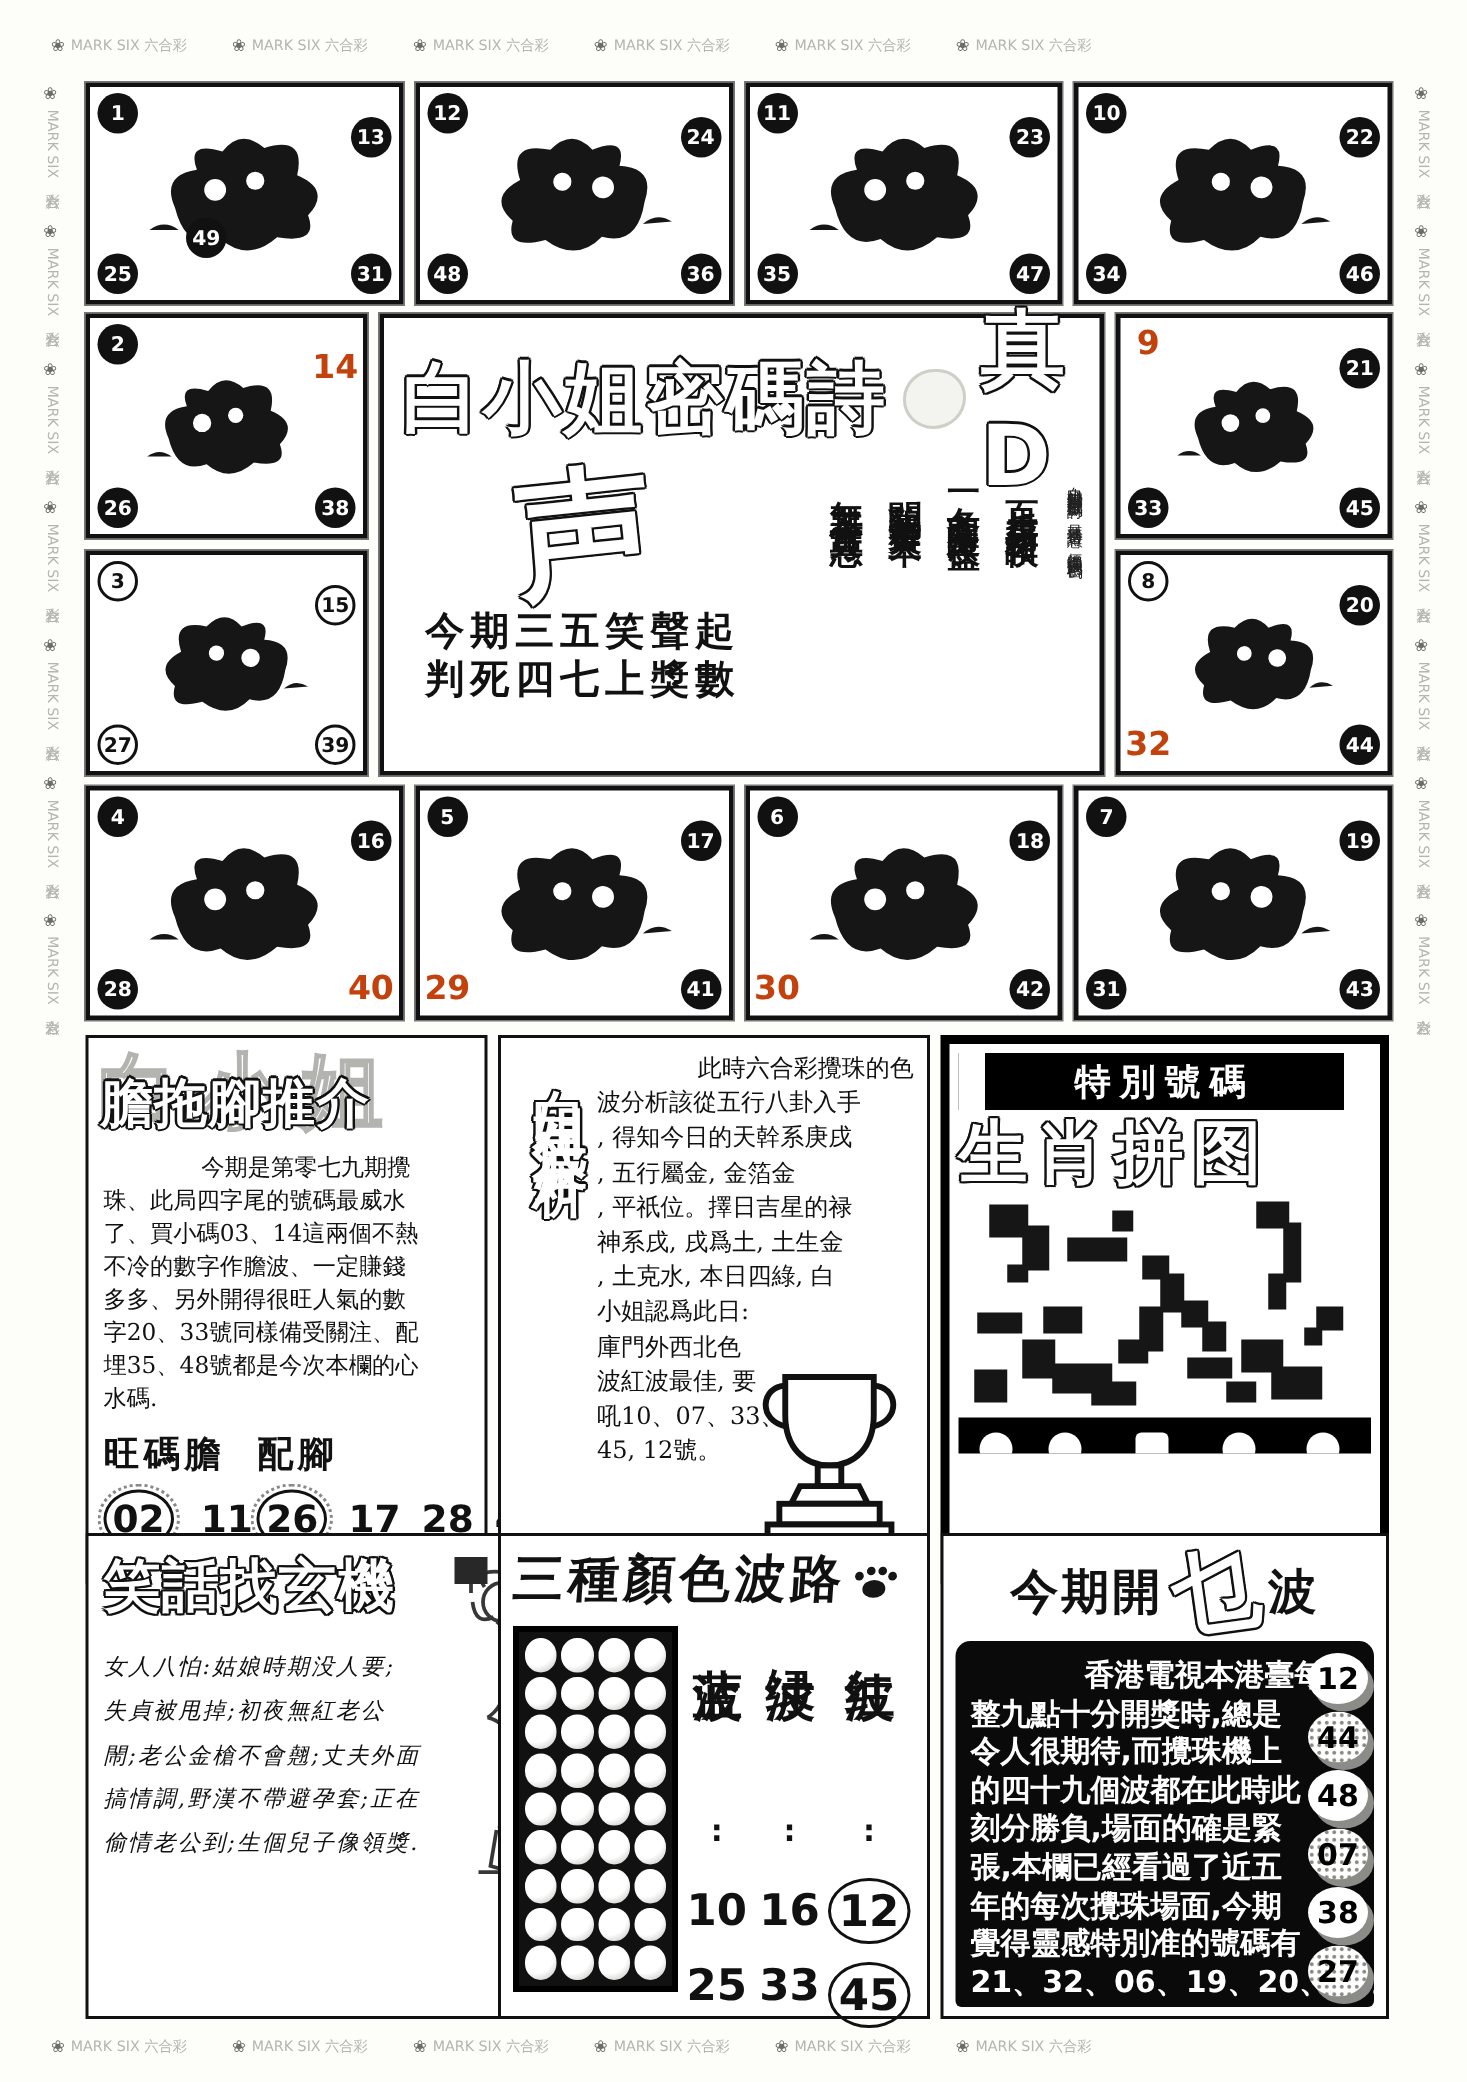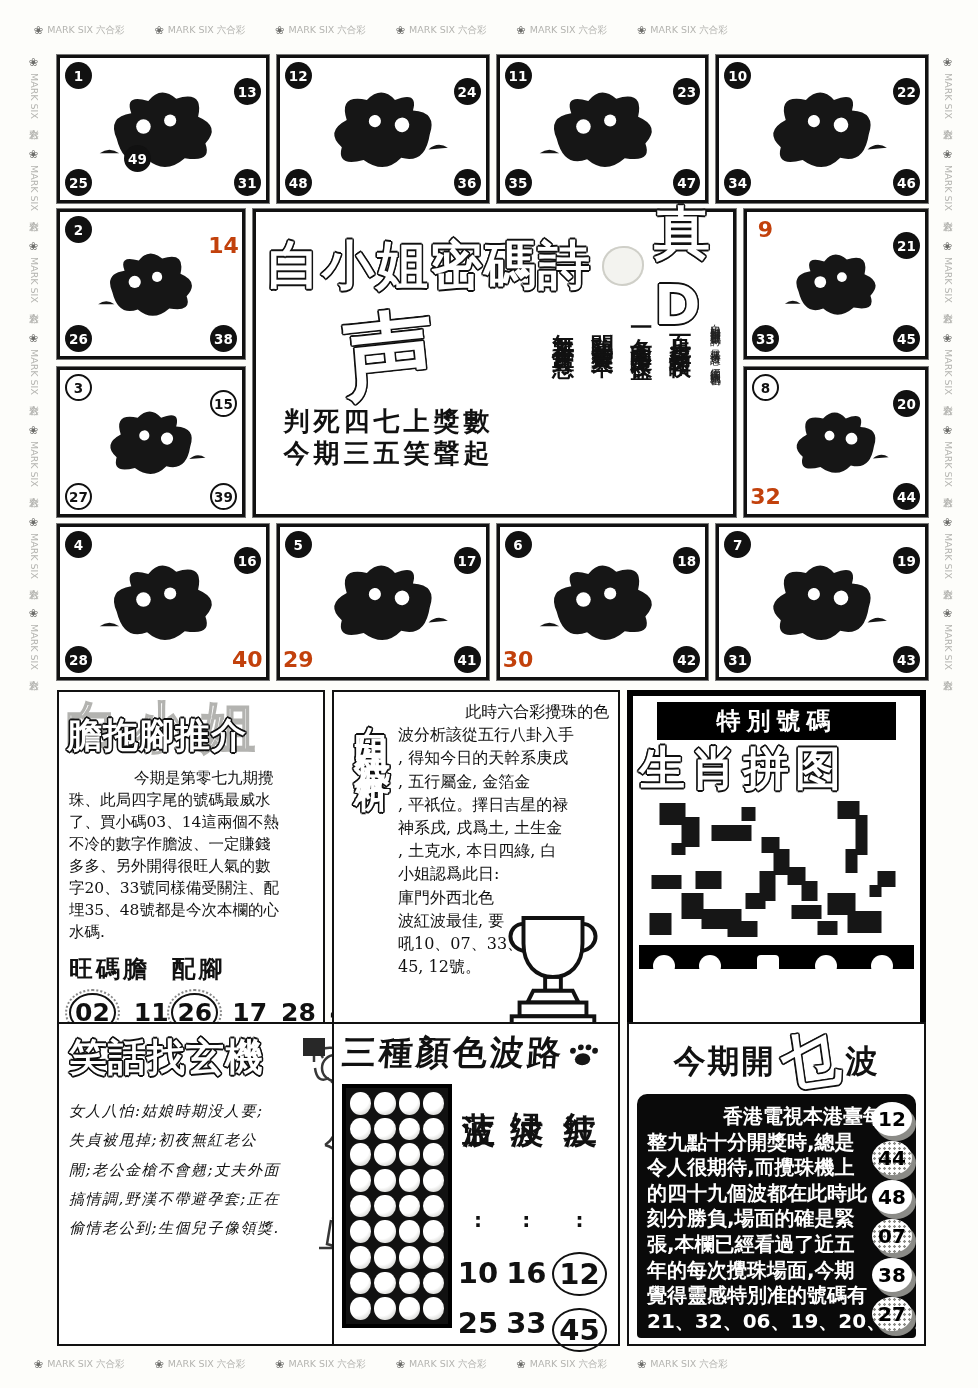--- a/index.html
+++ b/index.html
@@ -310,22 +310,22 @@
 
     <div class="titleblock">
       <div class="trow">
         <span class="outl maintitle">白小姐密碼詩</span>
         <span class="inkblob"></span>
         <span class="outl badge">真D</span>
       </div>
       <div class="tbody">
         <div class="tleft">
           <div class="outl bigchar">声</div>
+          <div class="bline">今期三五笑聲起</div>
           <div class="bline">判死四七上獎數</div>
-          <div class="bline">今期三五笑聲起</div>
         </div>
         <div class="tpoems">
           <div class="tnote vert">白小姐特別奉獻神童獻碼詩,只要猜透詩意,便從圖中找到密碼。</div>
           <div class="pcol vert">百步穿楊封諸侯</div>
           <div class="pcol vert">一冬寒雨隨夜盡</div>
           <div class="pcol vert">聞鷄起舞天天早</div>
           <div class="pcol vert">無惡不作真可惡</div>
         </div>
       </div>
     </div>

